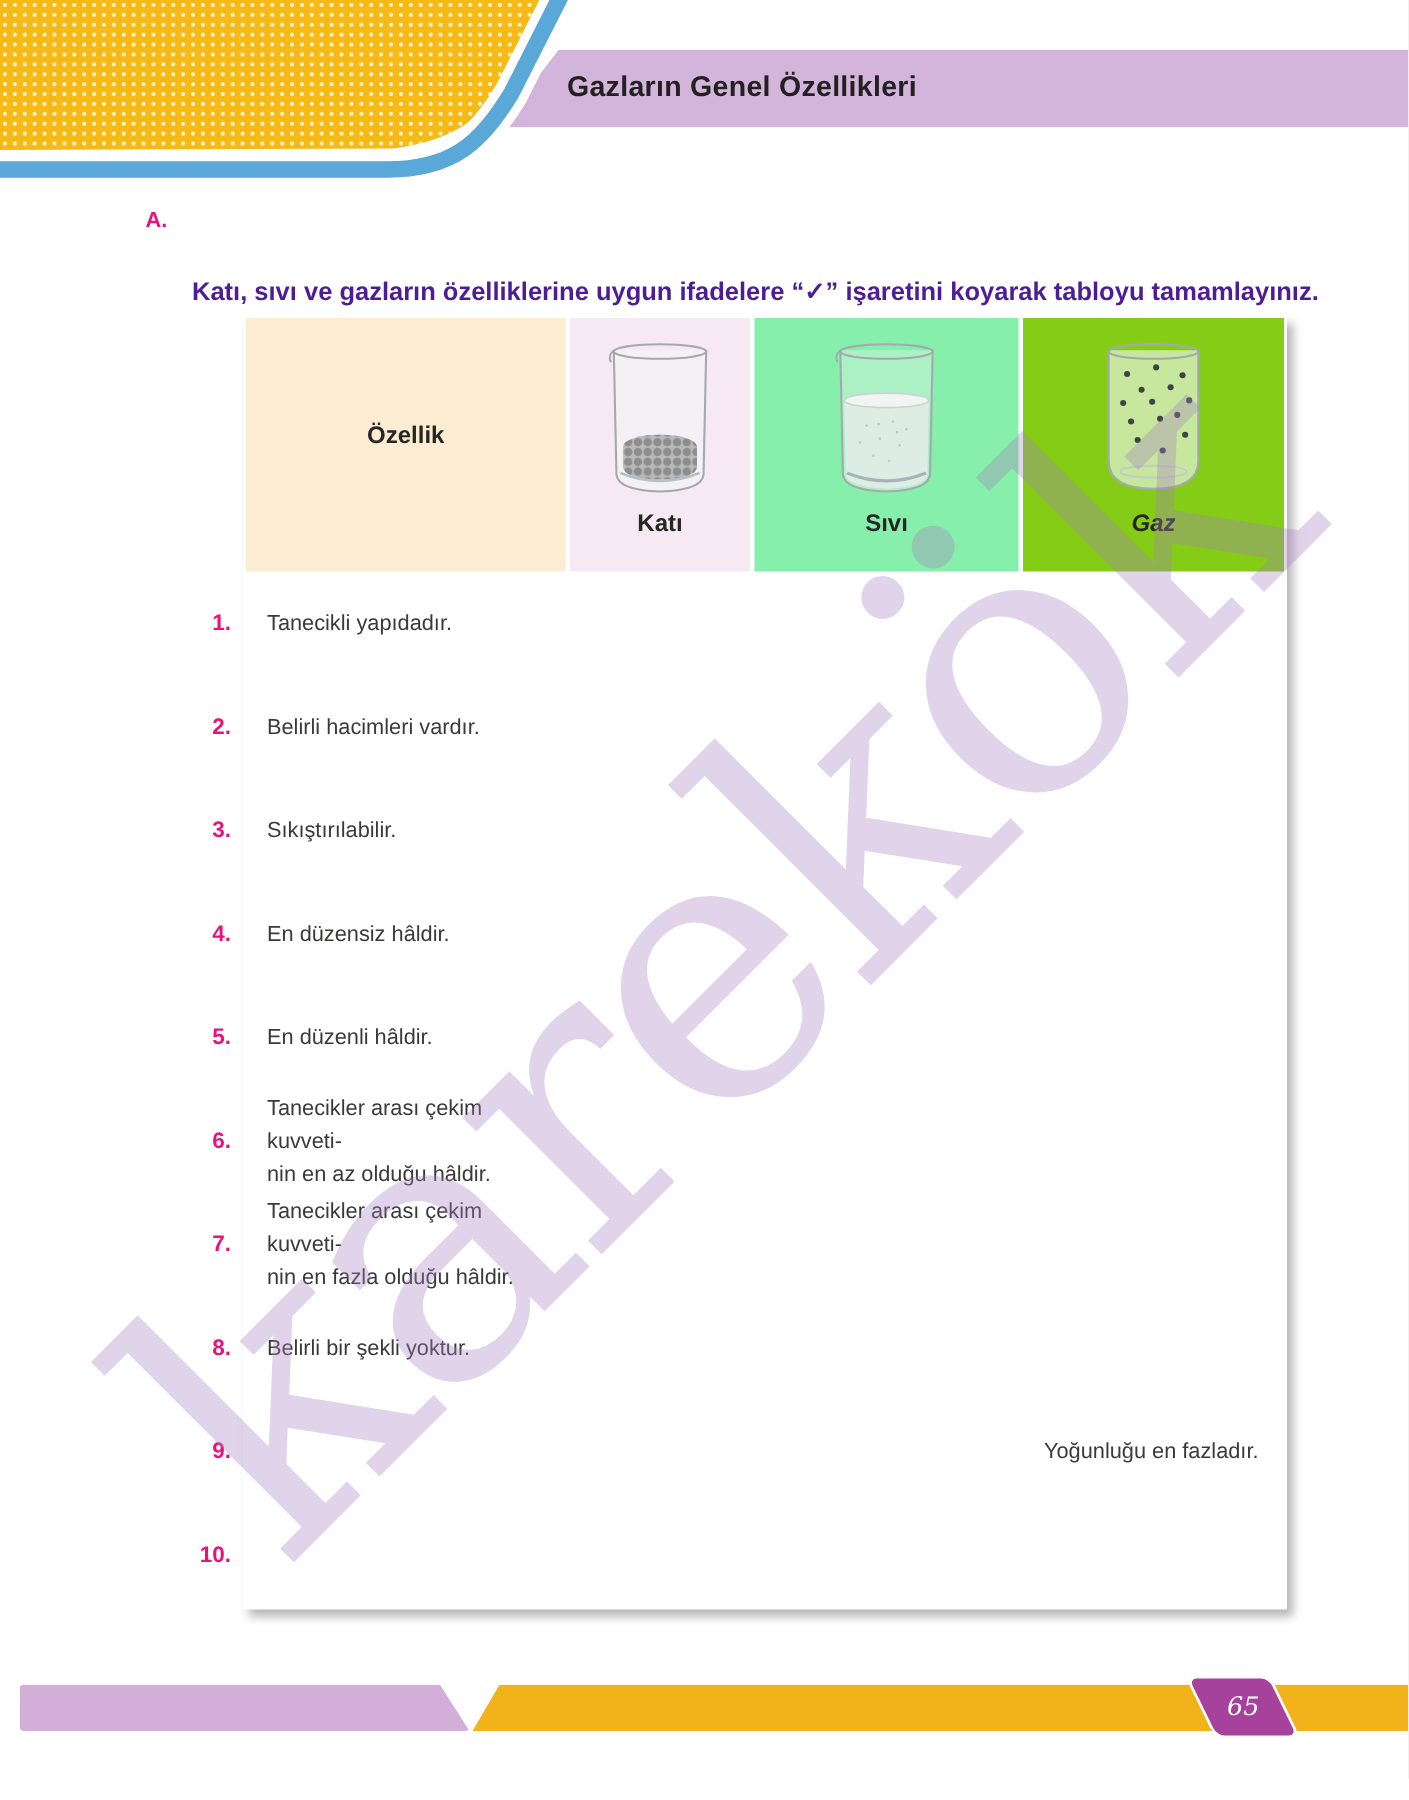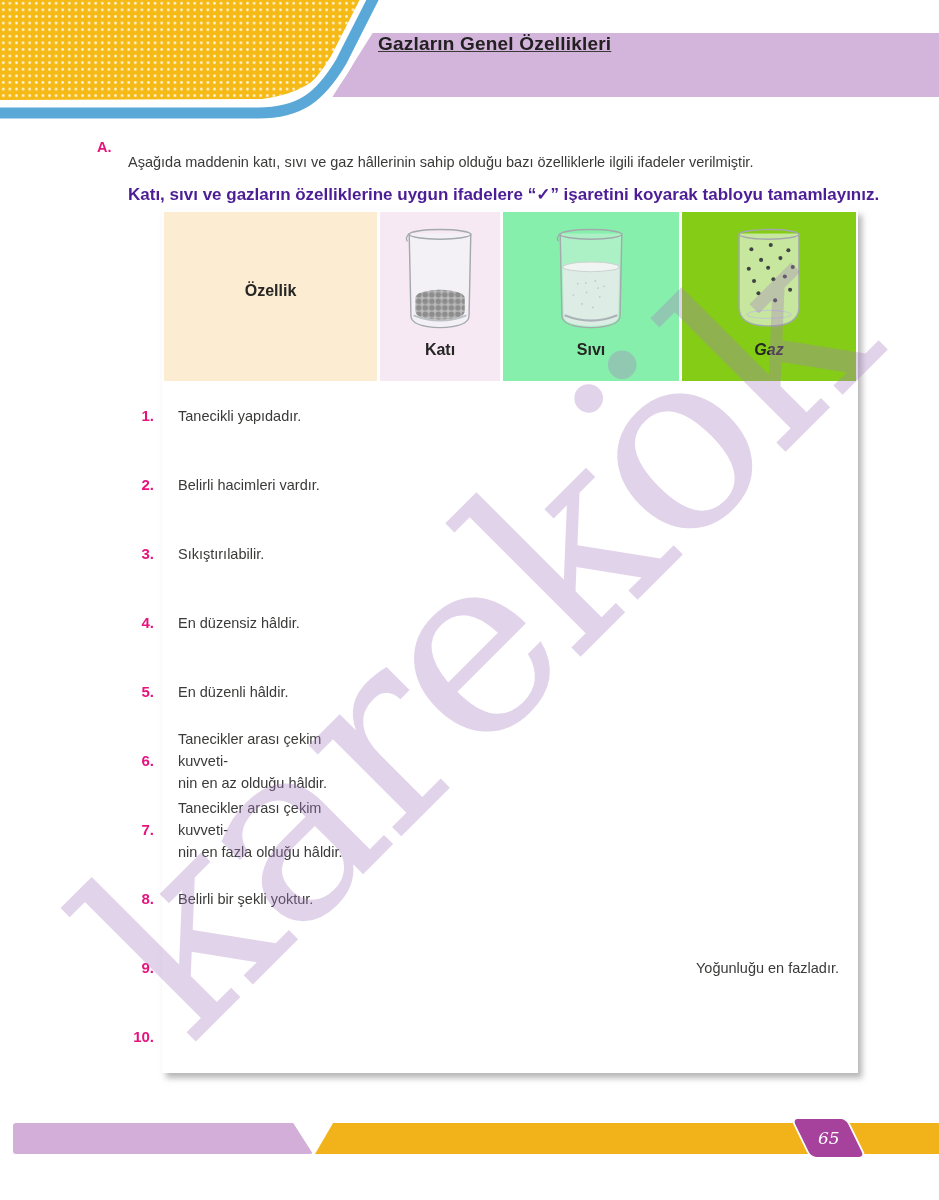--- a/index.html
+++ b/index.html
@@ -3,24 +3,24 @@
 <meta charset="utf-8">
 <style>
   html,body{margin:0;padding:0;background:#e8e8e8;}
   .page{
     position:relative; width:939px; height:1200px; margin:0 auto;
     background:#ffffff; overflow:hidden;
     font-family:"Liberation Sans", sans-serif; color:#3a3a39;
   }
   
   .topic-banner{
-    position:absolute; left:320px; top:33px; width:619px; height:64px;
+    position:absolute; left:320px; top:33px; width:619px; height:52px;
     background:#d3b4da;
     clip-path:polygon(8.5% 0, 100% 0, 100% 100%, 2% 100%);
-    display:flex; align-items:flex-start;text-decoration:underline;
+    display:flex; align-items:center;
   }
   .topic-banner span{
     margin-left:58px; font-size:19px; font-weight:700; color:#222021; letter-spacing:.2px;
   }
   .header-svg{position:absolute; left:0; top:0; z-index:5; pointer-events:none;}
   .test-title{
     position:absolute; left:0; top:51px; width:360px; text-align:center; z-index:6;
     font-size:25px; font-weight:800; color:#1d1d1b; letter-spacing:.5px;
   }
   
@@ -103,21 +103,20 @@
 
     <path d="M-12,-12 H366 L332,58 Q316,92 262,99 L-12,100 Z" fill="#f6ba17" stroke="#ffffff" stroke-width="9" paint-order="stroke"></path>
     <path d="M-12,-12 H366 L332,58 Q316,92 262,99 L-12,100 Z" fill="url(#halftone)"></path>
 
     <path d="M-6,113 H258 C300,113 320,97 341,62 L376,-7" fill="none" stroke="#ffffff" stroke-width="23"></path>
     <path d="M-6,113 H258 C300,113 320,97 341,62 L376,-7" fill="none" stroke="#5aa8d8" stroke-width="11"></path>
   </svg>
 
 
   <span class="q-label">A.</span>
-  <p class="q-intro">Aşağıda maddenin katı, sıvı ve gaz hâllerinin sahip olduğu bazı özelliklerle ilgili ifadeler verilmiştir.</p>
   <p class="q-instr">Katı, sıvı ve gazların özelliklerine uygun ifadelere “✓” işaretini koyarak tabloyu tamamlayınız.</p>
 
   <div class="numcol">
     <div></div>
     <div class="num">1.</div>
     <div class="num">2.</div>
     <div class="num">3.</div>
     <div class="num">4.</div>
     <div class="num">5.</div>
     <div class="num">6.</div>

